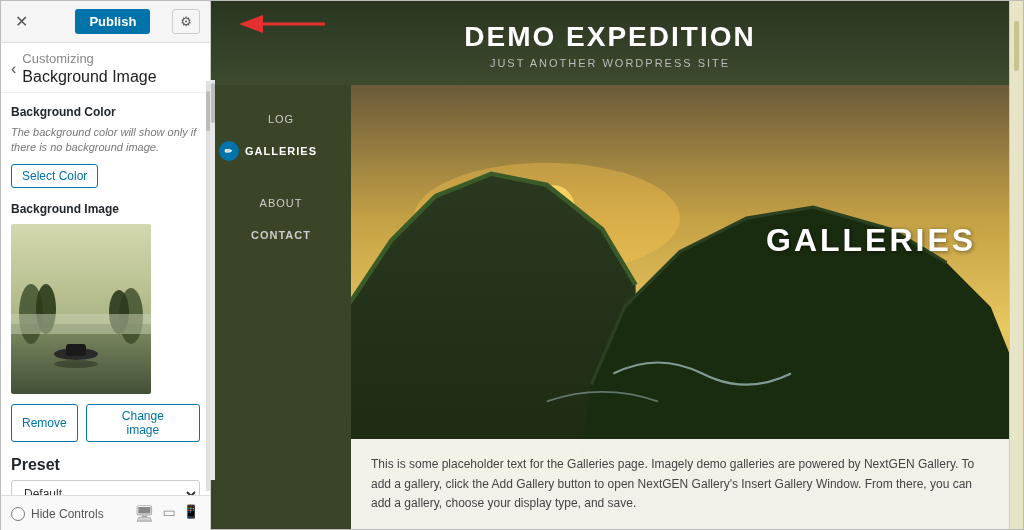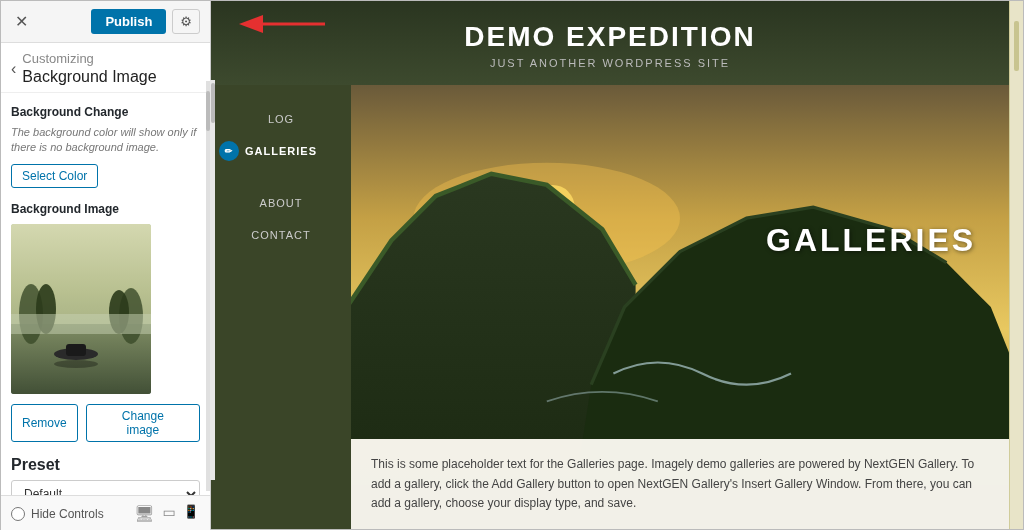--- a/index.html
+++ b/index.html
@@ -47,21 +47,21 @@
       border: none;
       cursor: pointer;
       font-size: 16px;
       color: #555;
       padding: 2px 4px;
     }
 
     .header-actions {
       display: flex;
       align-items: center;
-      gap: 6px;
+      gap: 22px;
     }
 
     .publish-btn {
       background: #0073aa;
       color: #fff;
       border: none;
       border-radius: 3px;
       padding: 5px 14px;
       font-size: 13px;
       font-weight: 600;
@@ -422,21 +422,21 @@
       </div>
     </div>
 
     <div class="panel-scrollbar">
       <div class="panel-scrollbar-thumb"></div>
     </div>
 
     <div class="panel-content">
 
       <div>
-        <div class="section-label">Background Change</div>
+        <div class="section-label">Background Color</div>
         <div class="section-desc">The background color will show only if there is no background image.</div>
         <button class="select-color-btn">Select Color</button>
       </div>
 
       <div>
         <div class="section-label2">Background Image</div>
 
         <div class="bg-image-preview">
           
           <svg width="140" height="170" viewBox="0 0 140 170">
@@ -535,21 +535,21 @@
 
             <div class="wp-nav-item" style="font-size:11px; letter-spacing:1px;">LOG</div>
 
             <div class="wp-nav-item active" style="position:relative; font-size:11px; letter-spacing:1px;">
               <span style="position:absolute; left:8px; top:50%; transform:translateY(-50%); width:20px; height:20px; background:#0073aa; border-radius:50%; display:flex; align-items:center; justify-content:center; font-size:9px; color:#fff;">✏</span>
               GALLERIES
             </div>
 
             <div class="wp-nav-item" style="font-size:11px; letter-spacing:1px;margin-top:20px;">ABOUT</div>
 
-            <div class="wp-nav-item" style="font-size:11px; letter-spacing:1px;">CONTACT</div>
+            <div class="wp-nav-item" style="font-size:11px; letter-spacing:1px;font-weight:bold;">CONTACT</div>
           </div>
 
           <div class="wp-main-content">
             <div class="cliff-scene">
 
               <div class="sky-bg"></div>
               <div class="sun-glow"></div>
 
               <svg style="position:absolute;top:0;left:0;width:100%;height:100%;" viewBox="0 0 600 400" preserveAspectRatio="xMidYMid slice">
                 <defs>

